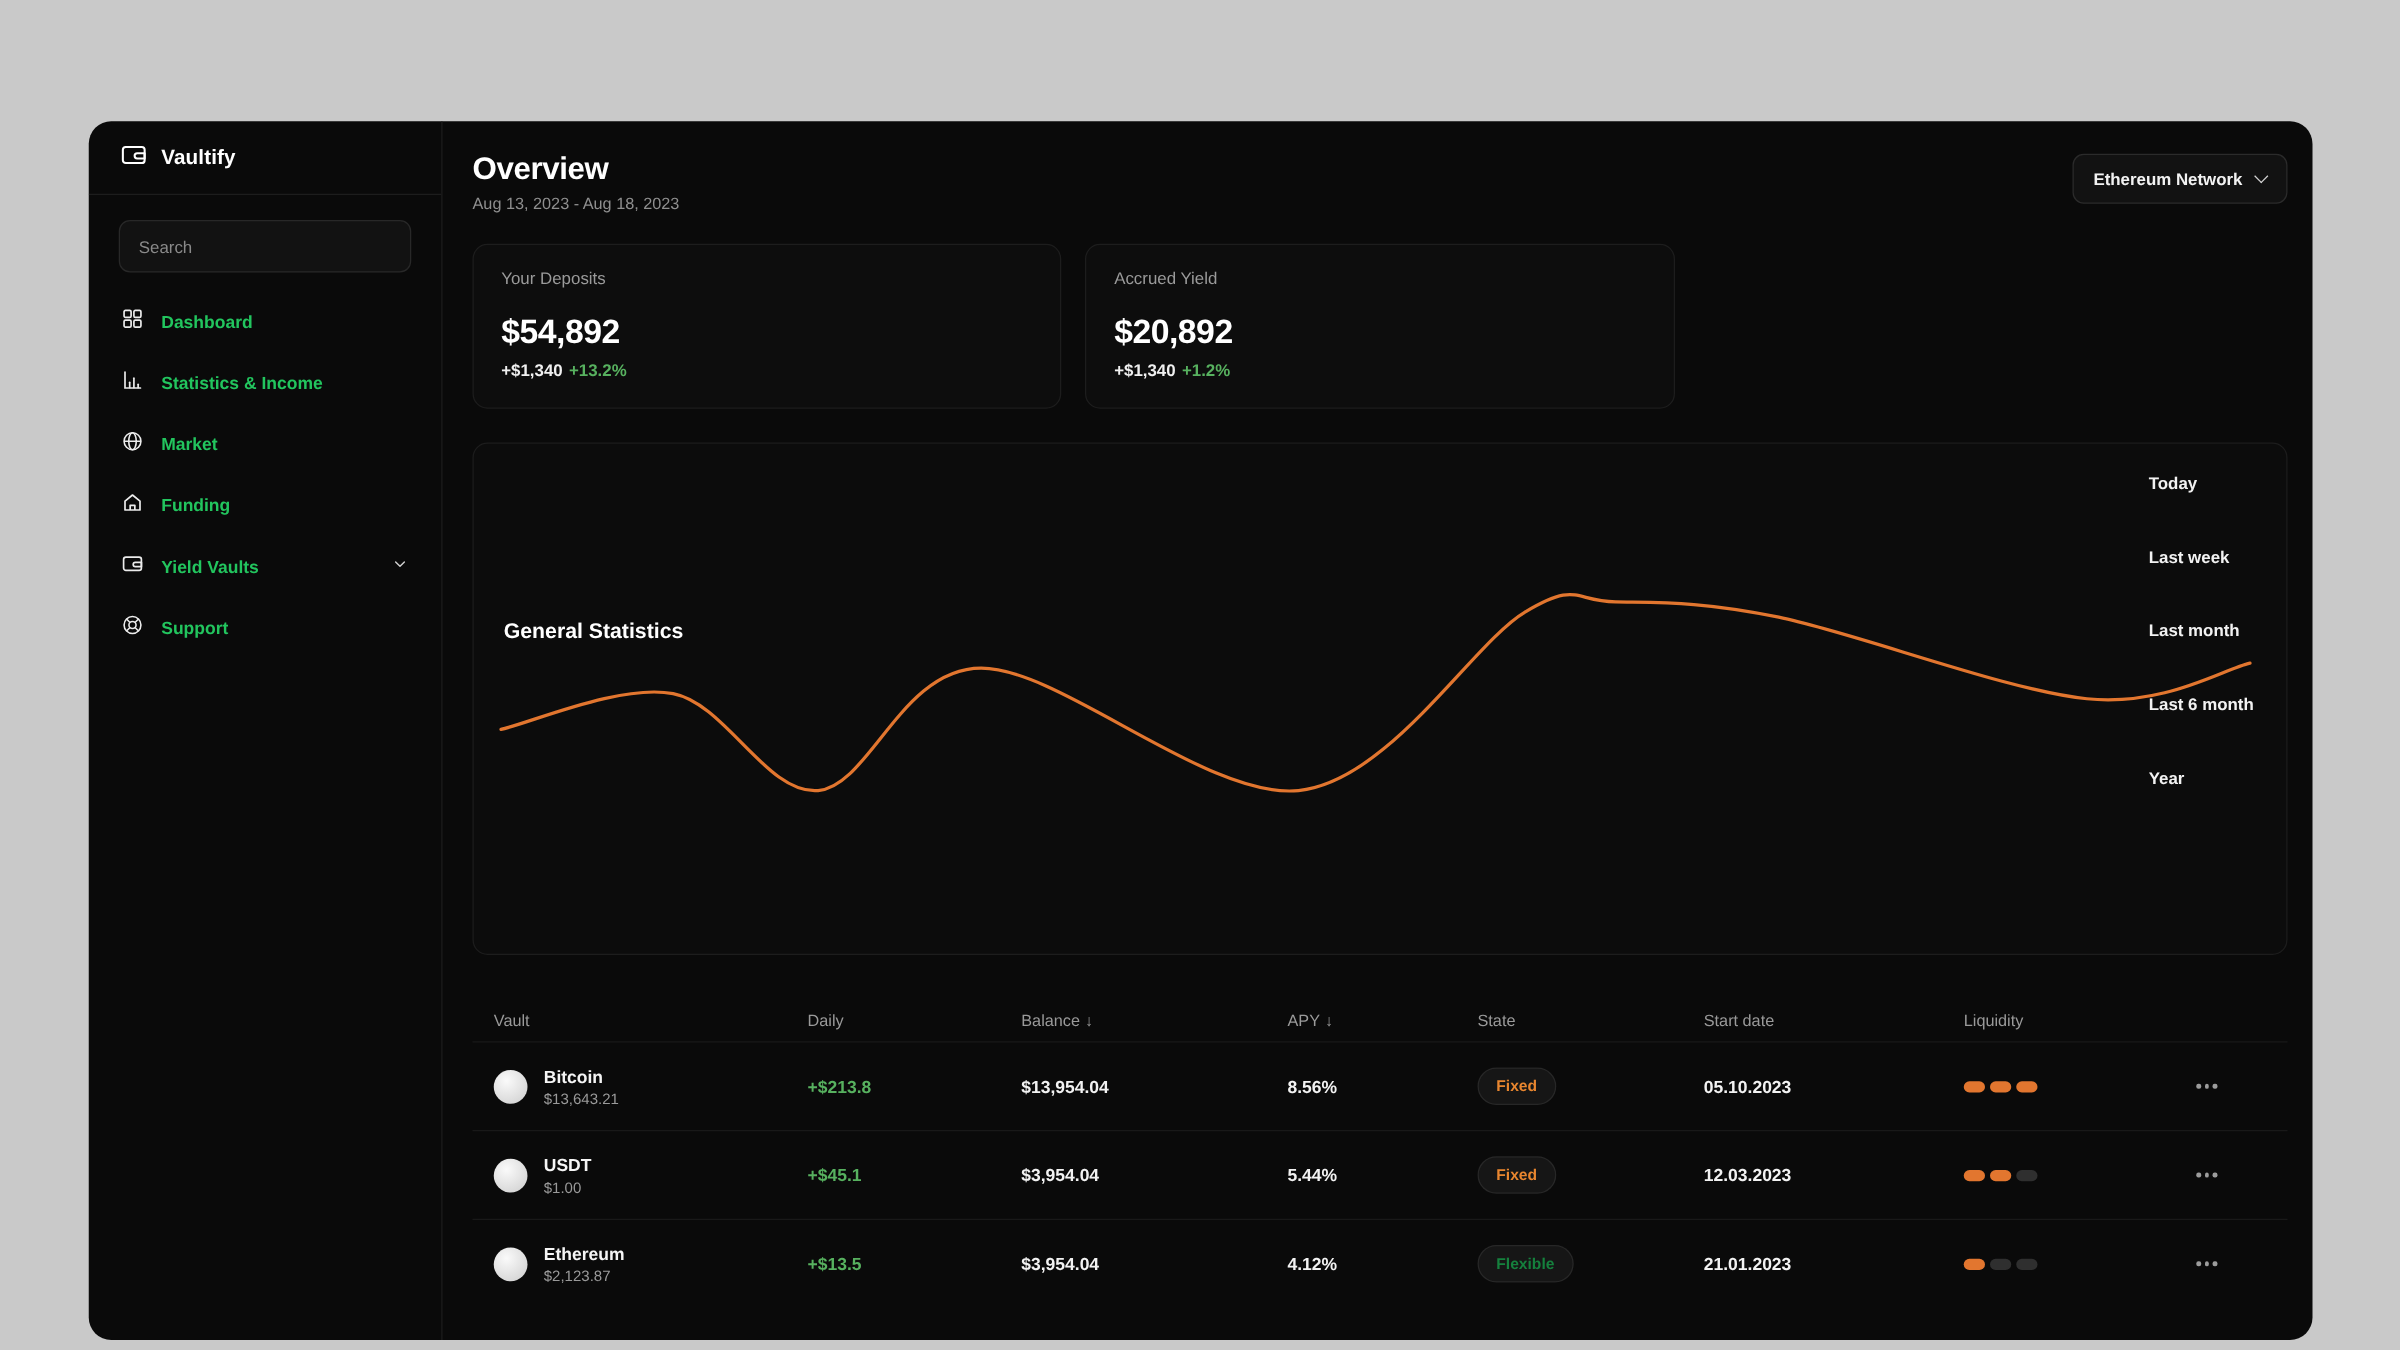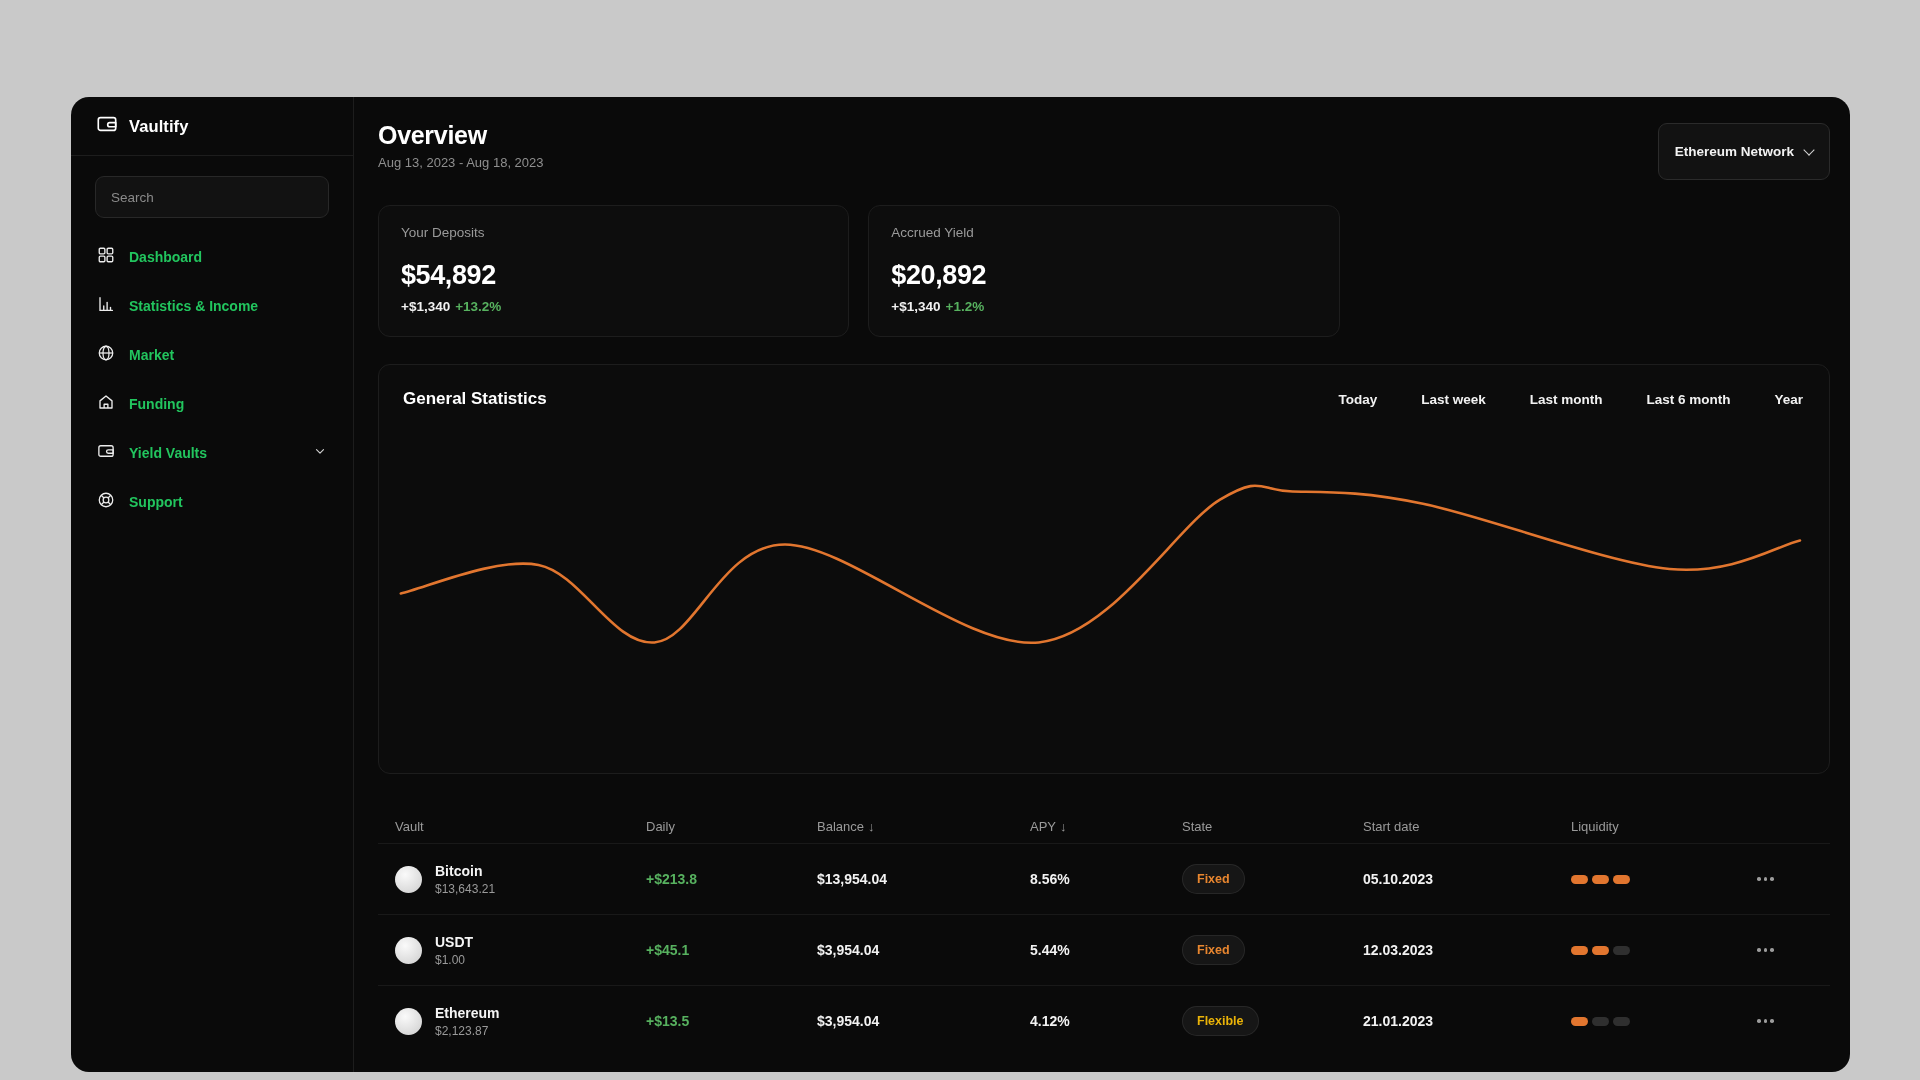--- a/index.html
+++ b/index.html
@@ -33,40 +33,40 @@
   }
   .nav-item svg { stroke:#ececec; flex-shrink:0; }
   .nav-chevron { margin-left:auto; }
   .nav-chevron svg { stroke:#cfcfcf; }
   
   .main { flex:1; padding:24px 20px 0 24px; display:flex; flex-direction:column; }
   .main-header { display:flex; justify-content:space-between; align-items:flex-start; }
   .page-title { color:#ffffff; font-size:25px; font-weight:bold; line-height:28px; letter-spacing:-.3px; }
   .date-range { margin-top:6px; color:#8f8f8f; font-size:13px; }
   .network-btn {
-    height:57px; padding:0 16px; background:#121212; border:1px solid #2b2b2b; border-radius:9px;
+    height:40px; padding:0 16px; background:#121212; border:1px solid #2b2b2b; border-radius:9px;
     display:flex; align-items:center; gap:11px; color:#f2f2f2; font-size:13.5px; font-weight:bold;
     cursor:pointer; margin-top:2px;
   }
   .chev { width:8px; height:8px; border-right:1.7px solid #d2d2d2; border-bottom:1.7px solid #d2d2d2;
     transform:rotate(45deg); margin-top:-4px; }
   
   .cards { display:grid; grid-template-columns:repeat(3,1fr); gap:19px; margin-top:25px; }
   .card { height:132px; background:#0d0d0d; border:1px solid #1d1d1d; border-radius:12px; padding:19px 22px; }
   .card-label { color:#9a9a9a; font-size:13.5px; }
   .card-value { color:#ffffff; font-size:27px; font-weight:bold; margin-top:20px; letter-spacing:-.4px; }
   .card-delta { margin-top:8px; font-size:13.5px; font-weight:bold; color:#f0f0f0; }
   .pct { margin-left:5px; }
   .pct.down { color:#d3642a; }
   .pct.up { color:#57b15f; }
   
   .chart-card { margin-top:27px; height:410px; background:#0c0c0c; border:1px solid #1d1d1d; border-radius:12px; position:relative; overflow:hidden; }
   .chart-head { position:absolute; top:0; left:0; right:0; display:flex; justify-content:space-between; align-items:center; padding:24px 26px 0 24px; z-index:2; }
   .chart-title { color:#ffffff; font-size:17px; font-weight:bold; }
-  .filters { display:flex; gap:44px; }
+  .filters { display:flex; gap:44px;flex-direction:column; }
   .filter { color:#f2f2f2; font-size:13.5px; font-weight:bold; cursor:pointer; }
   .chart-svg { position:absolute; inset:0; width:100%; height:100%; }
   
   .table { margin-top:35px; }
   .thead, .trow {
     display:grid;
     grid-template-columns:251px 171px 213px 152px 181px 208px 180px 1fr;
     align-items:center; padding-left:17px;
   }
   .thead { height:34px; color:#9a9a9a; font-size:13px; }
@@ -81,21 +81,21 @@
   .asset-name { color:#f5f5f5; font-size:14px; font-weight:bold; line-height:16px; }
   .asset-price { color:#9a9a9a; font-size:12px; margin-top:3px; }
   .cell-daily { color:#57b15f; font-size:14px; font-weight:bold; }
   .cell-plain { color:#f2f2f2; font-size:14px; font-weight:bold; }
   .state-badge {
     display:inline-flex; align-items:center; padding:7px 14px; border-radius:999px;
     font-size:12.5px; font-weight:bold; background:rgba(255,255,255,.05); border:1px solid rgba(255,255,255,.08);
     width:fit-content;
   }
   .state-badge.fixed { color:#e8862f; }
-  .state-badge.flexible { color:#eab308; }
+  .state-badge.flexible { color:#15803d; }
   .liquidity { display:flex; gap:4px; align-items:center; }
   .dash { width:17px; height:9px; border-radius:5px; background:#2f2f2f; display:inline-block; }
   .dash.on { background:#e2762f; }
   .row-menu { display:flex; gap:3px; align-items:center; padding-left:6px; cursor:pointer; }
   .row-menu i { width:3.5px; height:3.5px; border-radius:50%; background:#9c9c9c; display:block; }
 </style>
 </head>
 <body>
 
 <div class="window">

